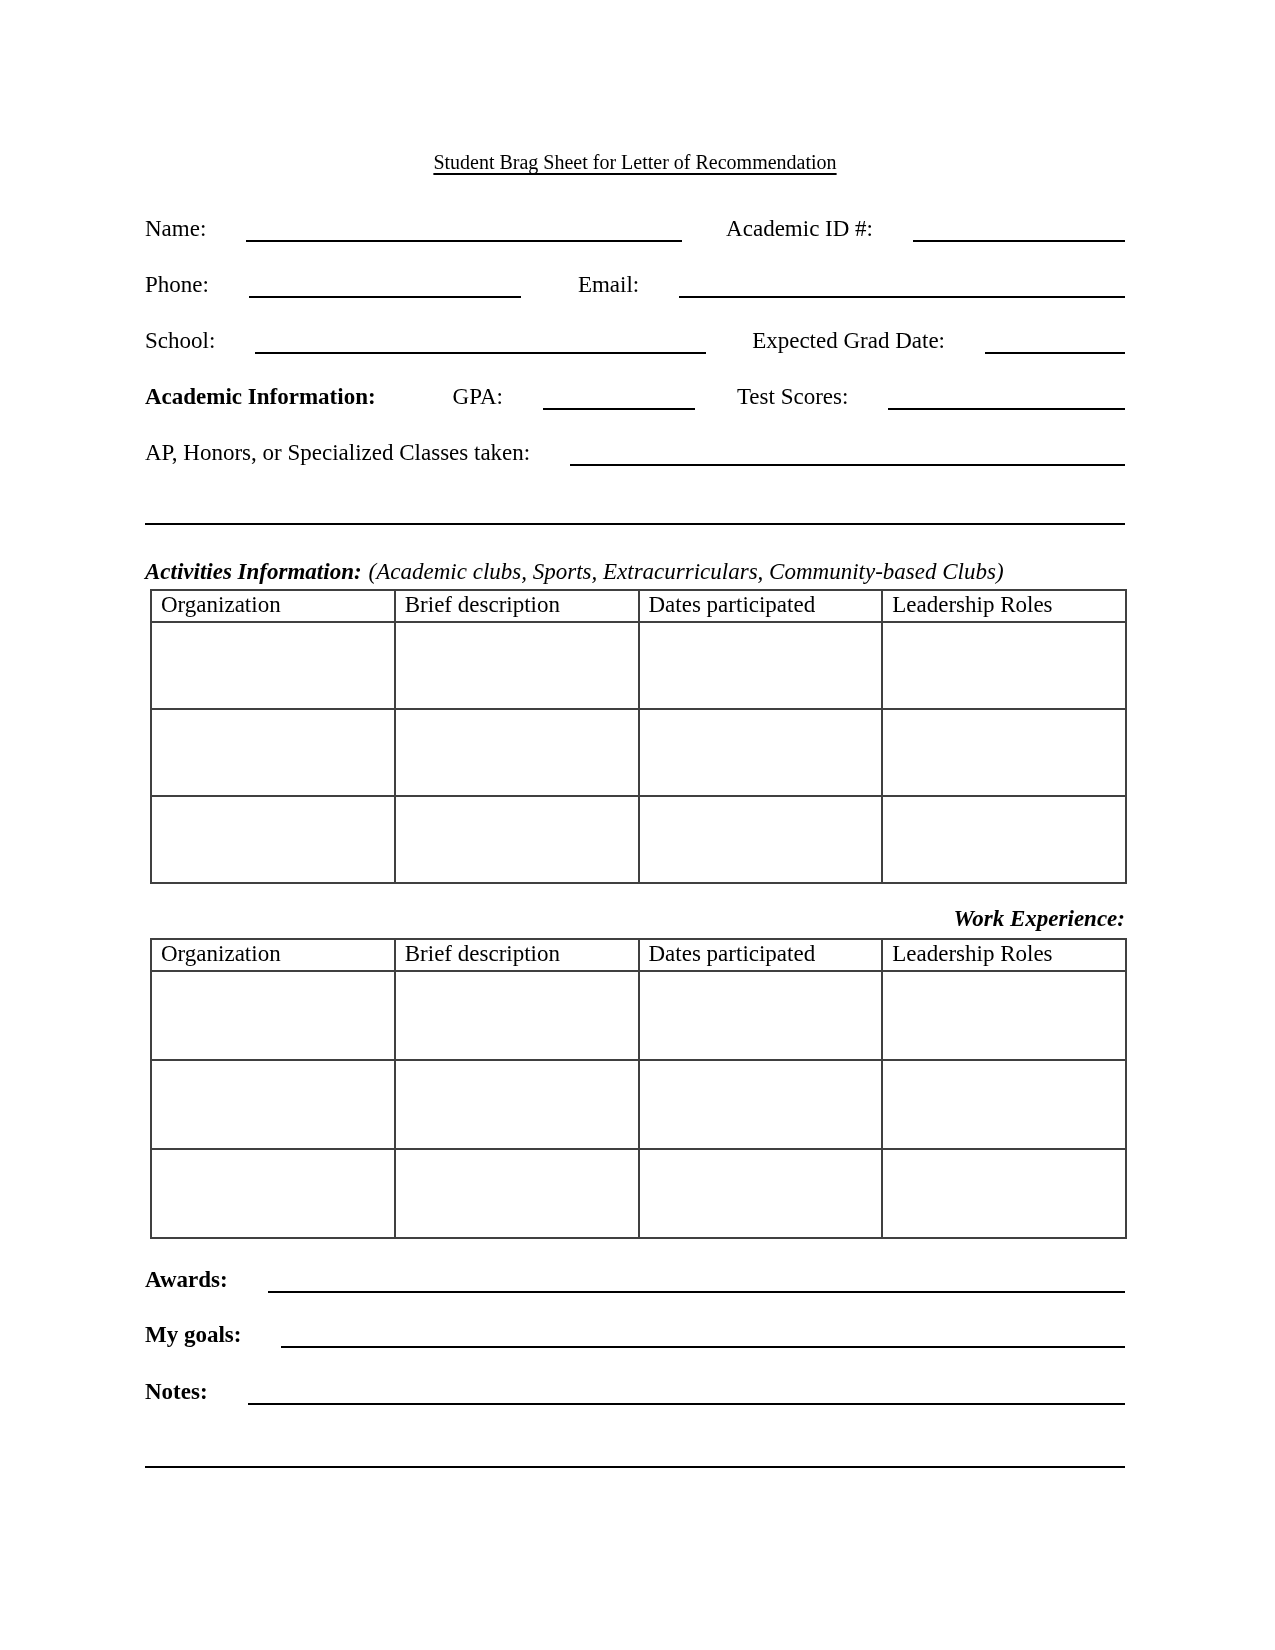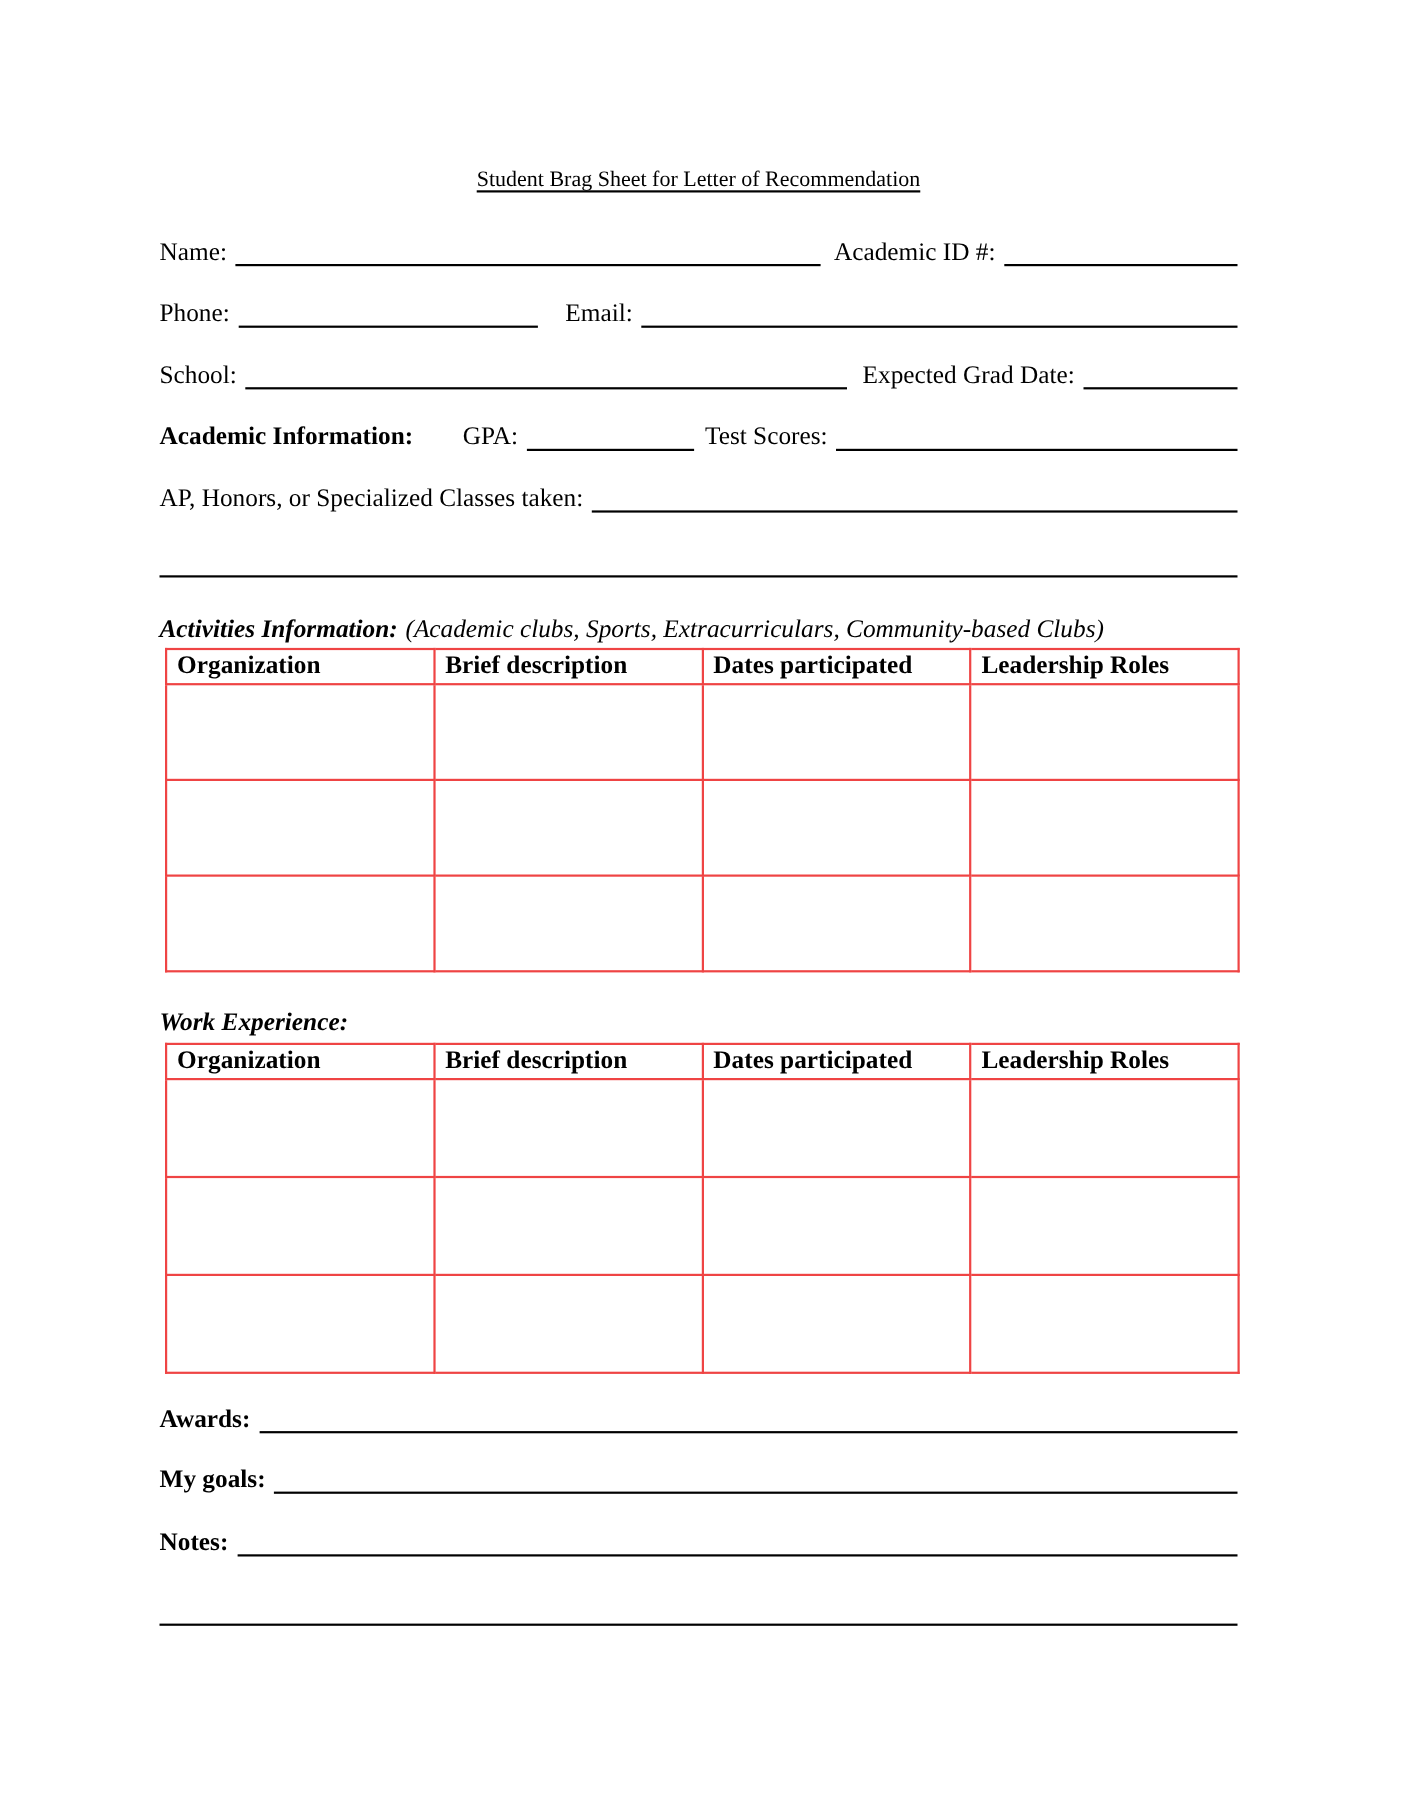--- a/index.html
+++ b/index.html
@@ -31,20 +31,21 @@
     text-decoration: underline;
     text-underline-offset: 4px;
     display: inline-block;
   }
   .field-row {
     display: flex;
     align-items: flex-end;
     height: 30px;
     margin-top: 26px;
     white-space: nowrap;
+    gap: 32px;
   }
   .field-row .lbl {
     line-height: 26px;
   }
   .bold { font-weight: bold; }
   .blank {
     border-bottom: 2px solid #000;
     height: 24px;
     margin-left: 8px;
   }
@@ -60,22 +61,22 @@
     white-space: nowrap;
   }
   .section-heading .lbl { line-height: 26px; font-style: italic; }
   table.grid {
     border-collapse: collapse;
     width: 977px;
     margin-left: 5px;
     table-layout: fixed;
   }
   table.grid th, table.grid td {
-    border: 2px solid #ef4444;
-    font-weight: bold;
+    border: 2px solid #404040;
+    font-weight: normal;
     text-align: left;
     vertical-align: top;
     padding: 2px 4px 2px 9px;
     font-size: 23px;
   }
   table.grid th { height: 26px; }
   table.grid td.empty-cell { height: 81px; }
   .spacer-note { margin-left: 7px; margin-top: 40px; }
 </style>
 </head>
@@ -152,21 +153,21 @@
       </tr>
       <tr>
         <td class="empty-cell"></td>
         <td class="empty-cell"></td>
         <td class="empty-cell"></td>
         <td class="empty-cell"></td>
       </tr>
     </tbody>
   </table>
 
-  <div class="section-heading" style="margin-top:28px;">
+  <div class="section-heading" style="margin-top:18px;justify-content:flex-end;">
     <span class="lbl bold">Work Experience:</span>
   </div>
 
   <table class="grid" style="margin-top:6px;">
     <thead>
       <tr>
         <th>Organization</th>
         <th>Brief description</th>
         <th>Dates participated</th>
         <th>Leadership Roles</th>

